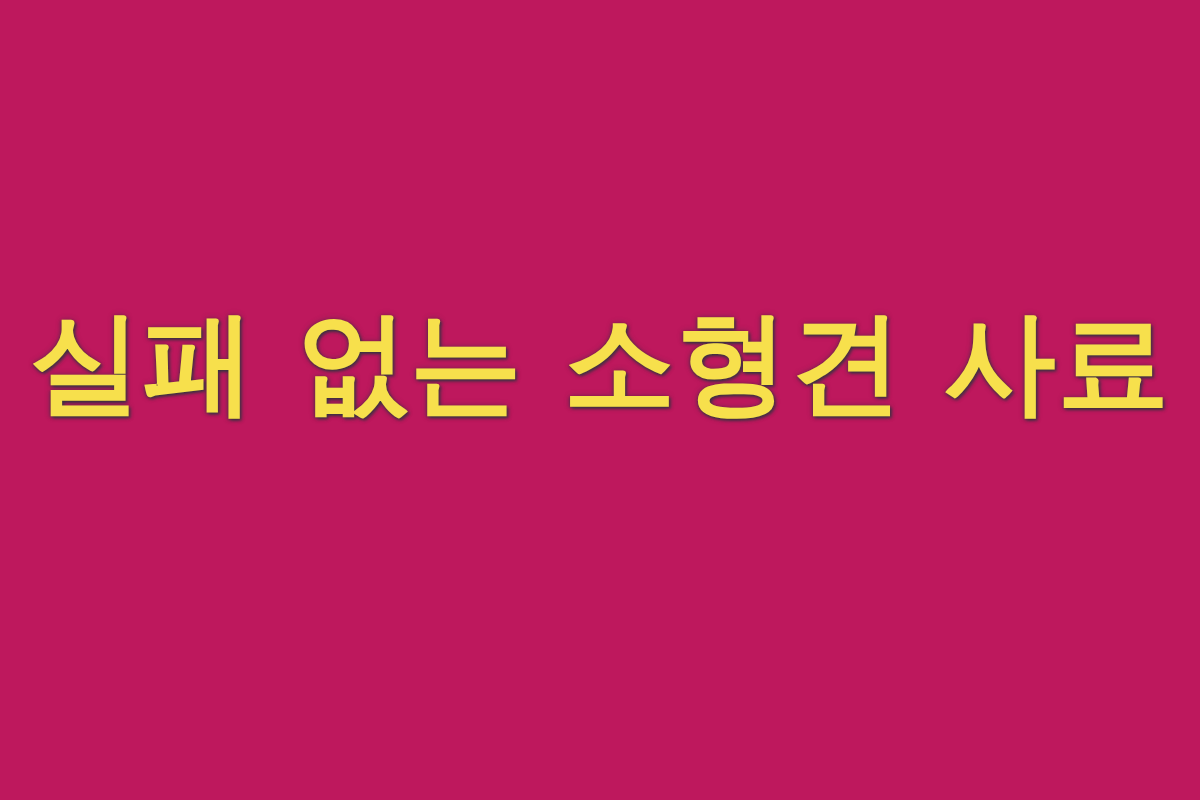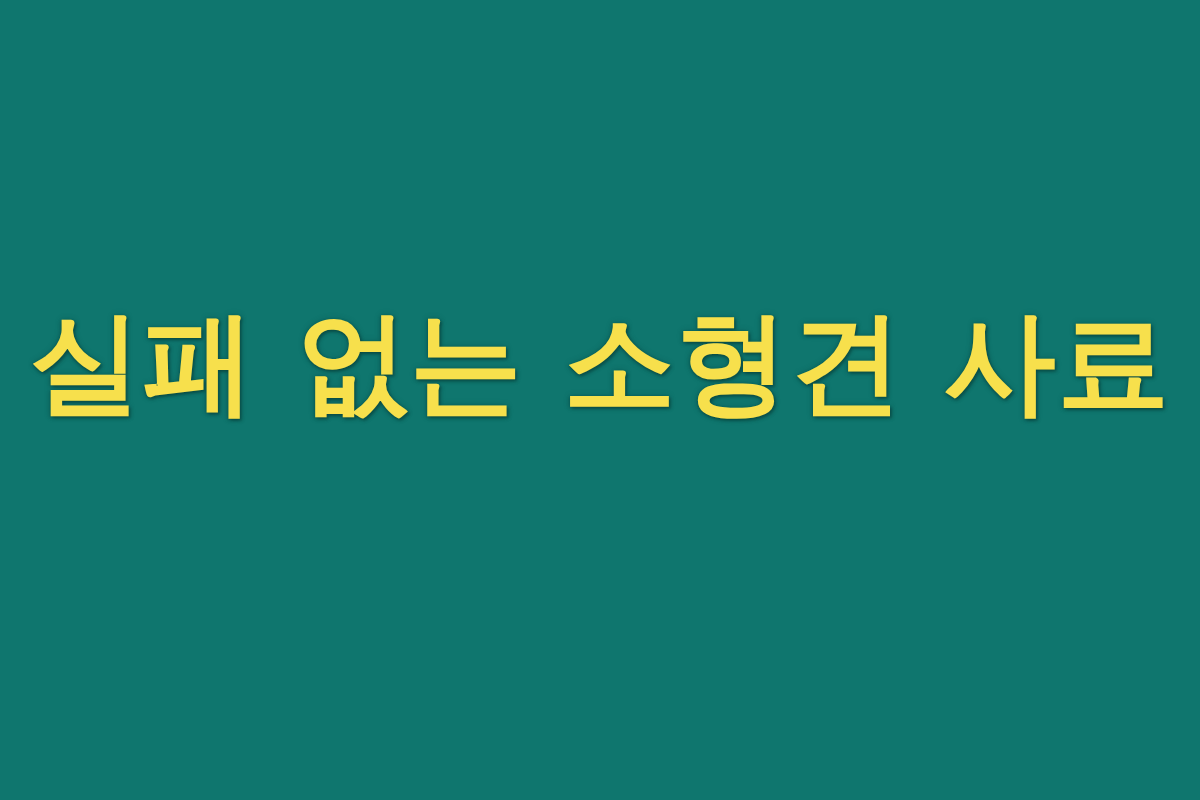--- a/index.html
+++ b/index.html
@@ -56,21 +56,21 @@
        0   0   6px rgba(8, 60, 55, 0.30);
   }
 
   .headline-line--second {
     font-size: 112px;
   }
 </style>
 </head>
 <body>
 
-<div class="banner" style="background-color: #0f766e;">
+<div class="banner" style="background-color: #be185d;">
 
   <div class="headline-block">
 
     <span class="headline-line headline-line--first" style="color: rgb(247, 224, 76);">실패 없는 소형견 사료</span>
 
 
   </div>
 
 </div>
 

